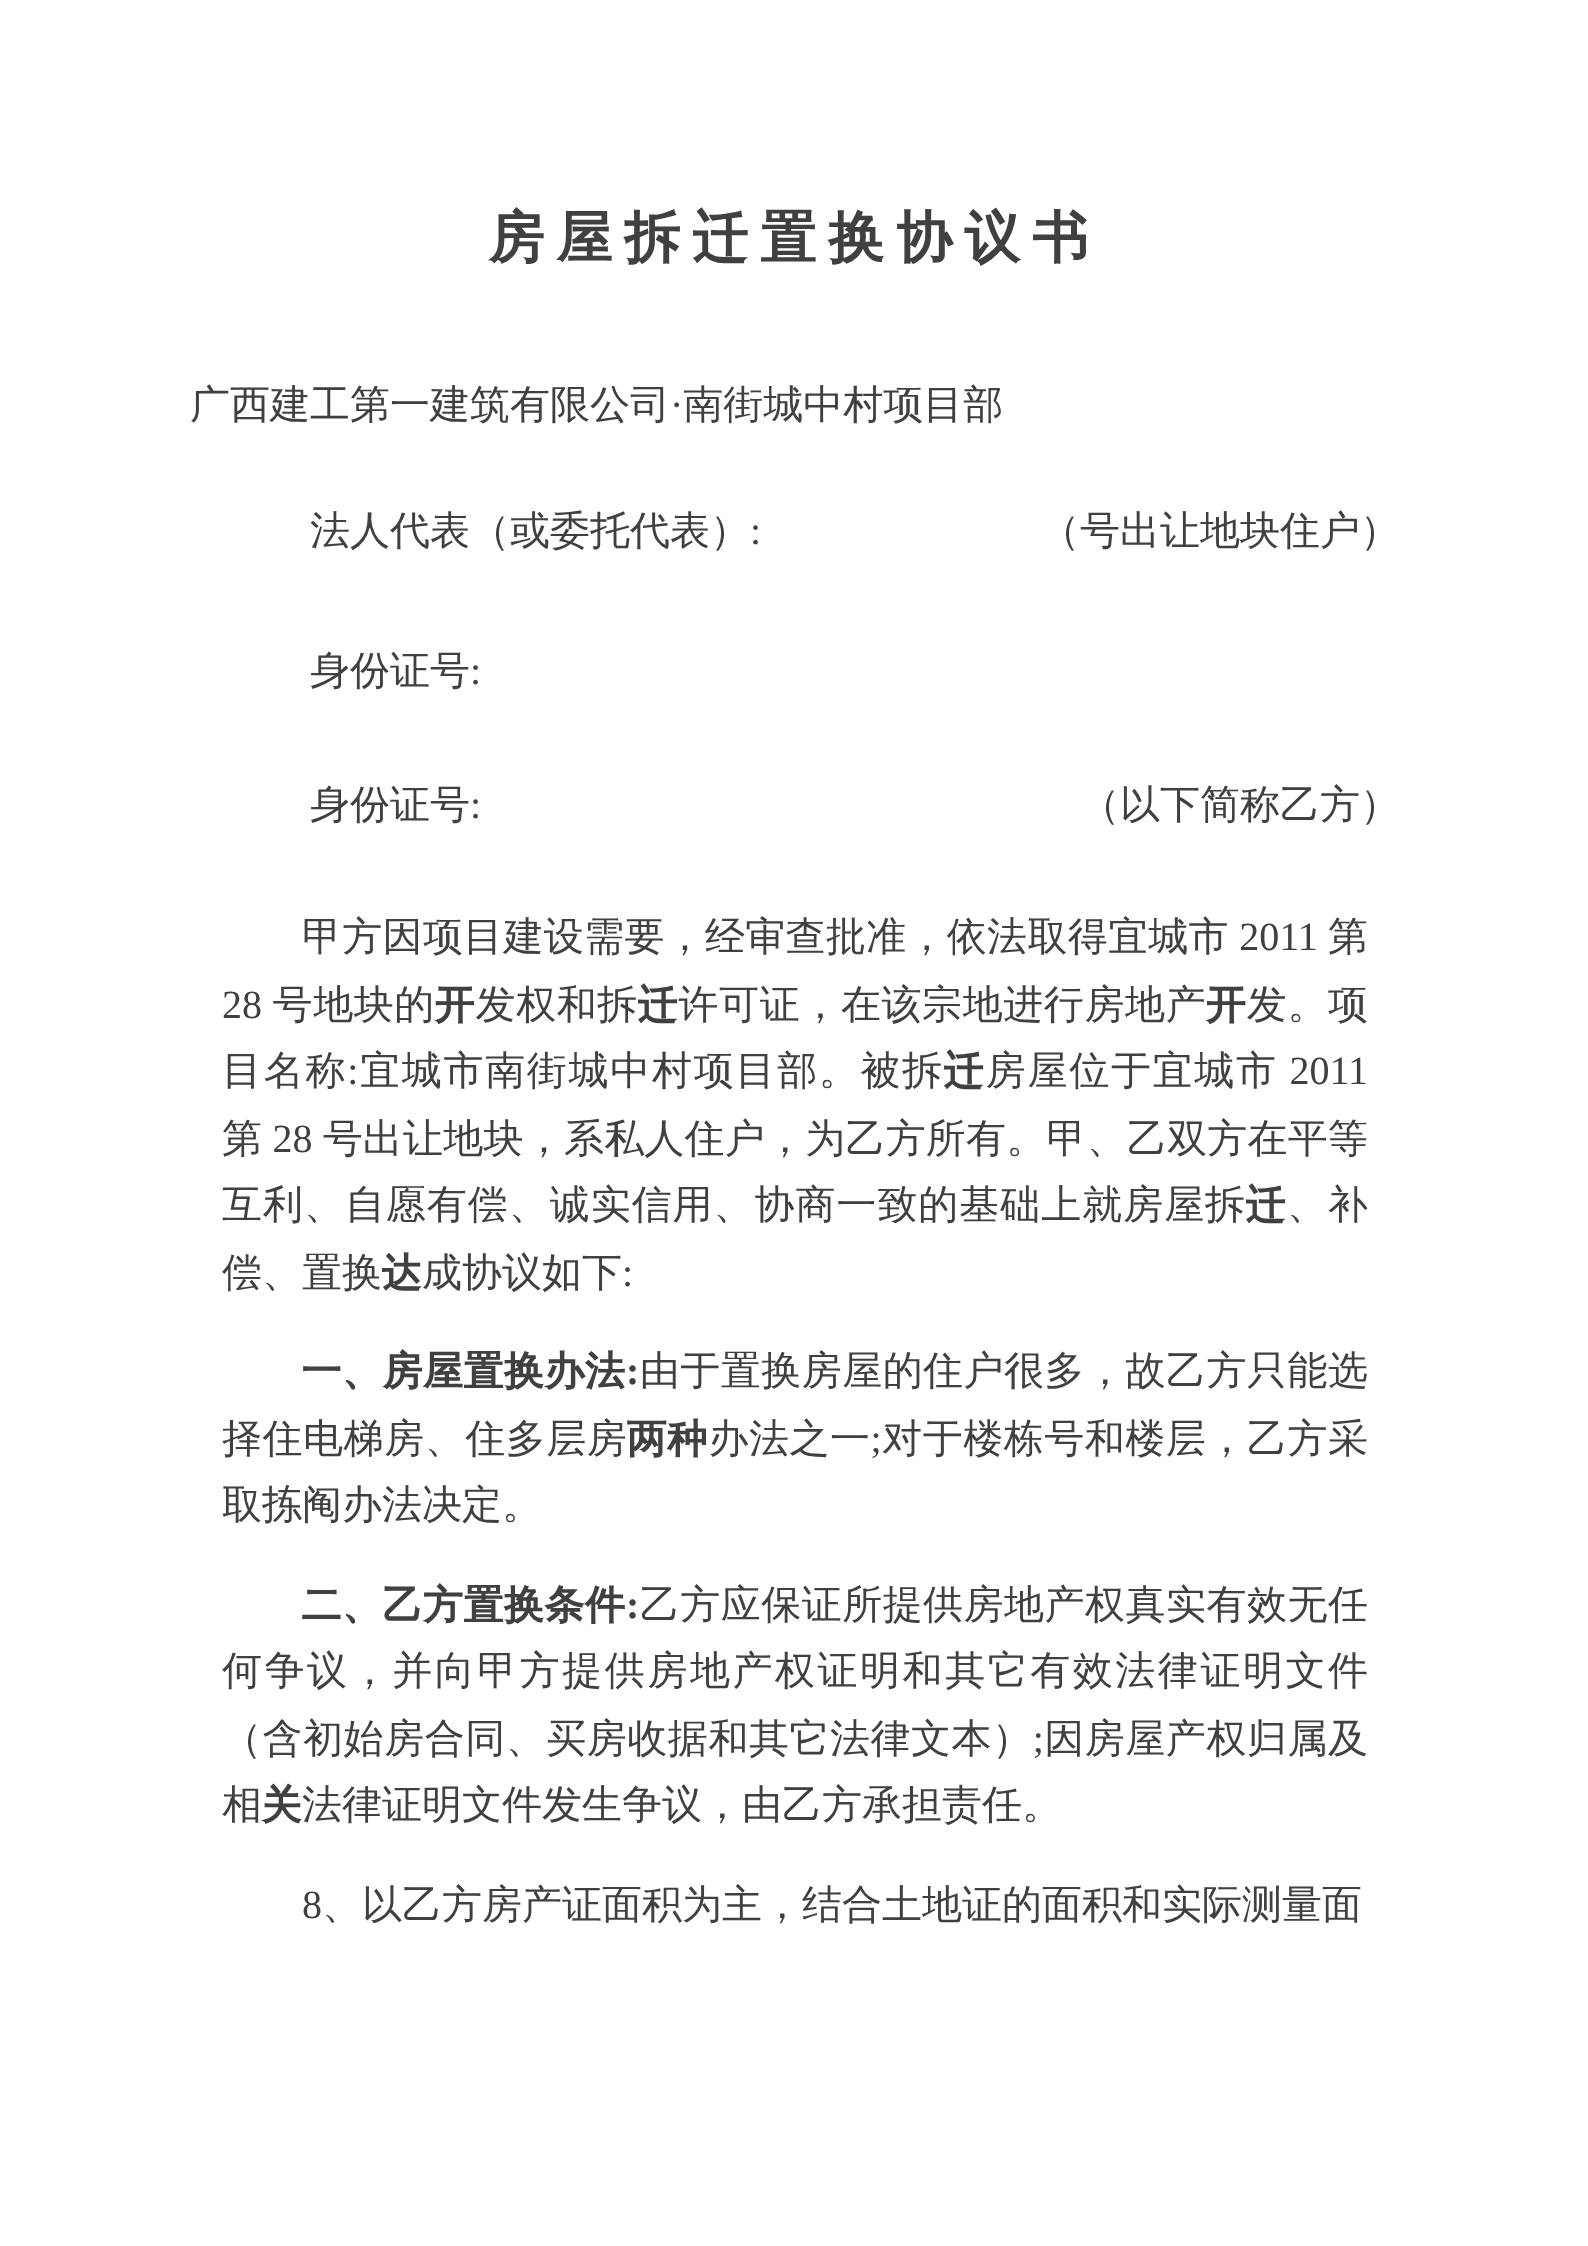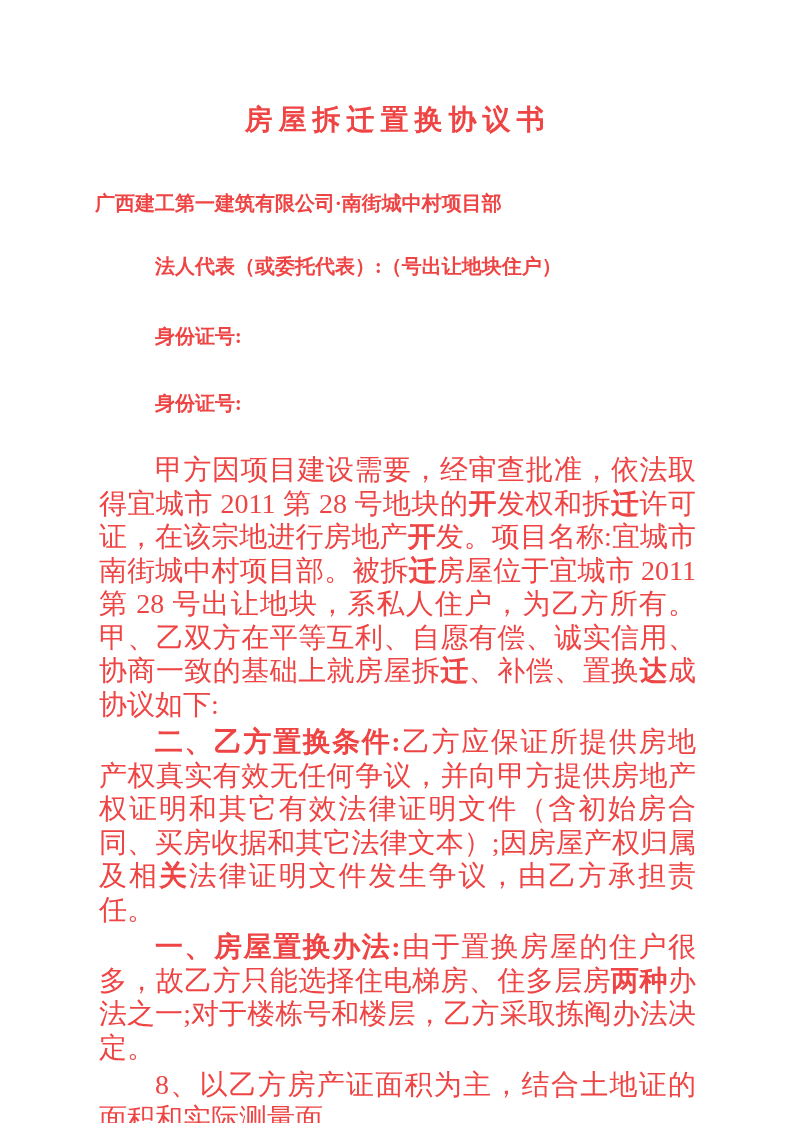--- a/index.html
+++ b/index.html
@@ -3,51 +3,51 @@
 <meta charset="utf-8">
 <style>
   * { box-sizing: border-box; }
   html, body { margin: 0; padding: 0; background: #ffffff; }
   .page {
     position: relative;
     width: 794px;
     height: 1123px;
     margin: 0 auto;
     background: #ffffff;
-    color: #ef4444;
+    color: #404040;
     font-family: "Liberation Serif", "DejaVu Serif", serif;
     padding: 100px 94px 0 95px;
     overflow: hidden;
   }
   .title {
     font-size: 28px;
     font-weight: bold;
     text-align: center;
     letter-spacing: 6px;
     line-height: 40px;
     margin: 0;
   }
   .hline {
     font-size: 20px;
     line-height: 34px;
-    font-weight: bold;
+    font-weight: normal;
     white-space: nowrap;
   }
   .company   { margin-top: 46px; }
   .rep-line  { margin-top: 29px; }
   .id-line-a { margin-top: 36px; }
   .household { margin-top: 30px; }
   .id-line-b { margin-top: 33px; }
   .indent { padding-left: 60px; }
-  .split { display: flex; justify-content: flex-start; }
+  .split { display: flex; justify-content: space-between; }
   .doc-body { margin-top: 33px; }
   .doc-body p {
-    font-size: 28px;
+    font-size: 20px;
     line-height: 33.5px;
-    margin: 4px;
+    margin: 16px;
     text-align: justify;
     text-indent: 2em;
   }
   .doc-body p b, .hline b { font-weight: bold; }
 </style>
 </head>
 <body>
 
 <div class="page">
 
@@ -58,22 +58,23 @@
   <div class="hline rep-line indent split">
     <span>法人代表（或委托代表）:</span>
     <span>（号出让地块住户）</span>
   </div>
 
   <div class="hline id-line-a indent">身份证号:</div>
 
 
   <div class="hline id-line-b indent split">
     <span>身份证号:</span>
+    <span>（以下简称乙方）</span>
   </div>
 
   <div class="doc-body">
     <p><span>甲方因项目建设需要，经审查批准，依法取得宜城市 2011 第 28 号地块的</span><b>开</b><span>发权和拆</span><b>迁</b><span>许可证，在该宗地进行房地产</span><b>开</b><span>发。项目名称:宜城市南街城中村项目部。被拆</span><b>迁</b><span>房屋位于宜城市 2011 第 28 号出让地块，系私人住户，为乙方所有。甲、乙双方在平等互利、自愿有偿、诚实信用、协商一致的基础上就房屋拆</span><b>迁</b><span>、补偿、置换</span><b>达</b><span>成协议如下:</span></p>
+    <p><b>一、房屋置换办法:</b><span>由于置换房屋的住户很多，故乙方只能选择住电梯房、住多层房</span><b>两种</b><span>办法之一;对于楼栋号和楼层，乙方采取拣阄办法决定。</span></p>
     <p><b>二、乙方置换条件:</b><span>乙方应保证所提供房地产权真实有效无任何争议，并向甲方提供房地产权证明和其它有效法律证明文件（含初始房合同、买房收据和其它法律文本）;因房屋产权归属及相</span><b>关</b><span>法律证明文件发生争议，由乙方承担责任。</span></p>
-    <p><b>一、房屋置换办法:</b><span>由于置换房屋的住户很多，故乙方只能选择住电梯房、住多层房</span><b>两种</b><span>办法之一;对于楼栋号和楼层，乙方采取拣阄办法决定。</span></p>
     <p><span>8、以乙方房产证面积为主，结合土地证的面积和实际测量面</span></p>
   </div>
 
 </div>
 
 </body></html>

